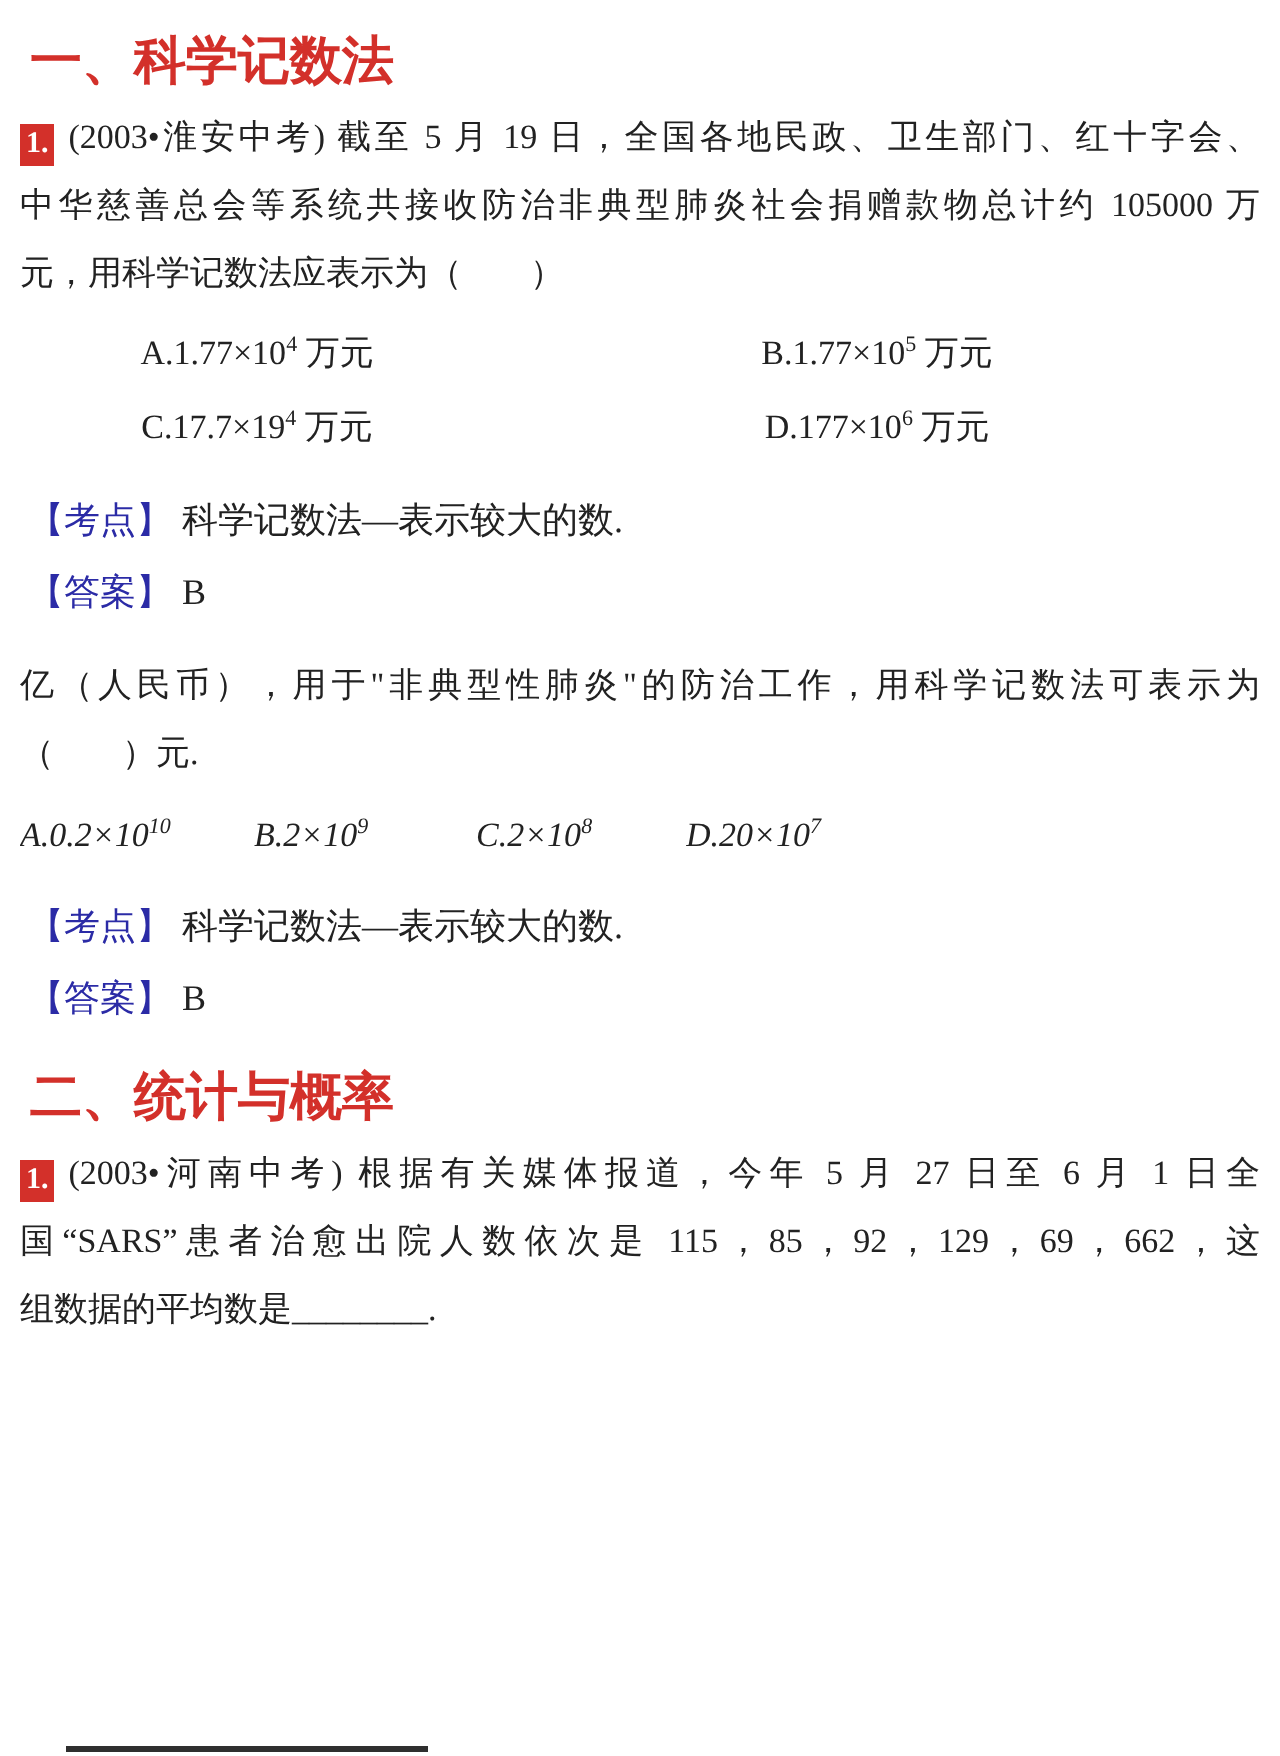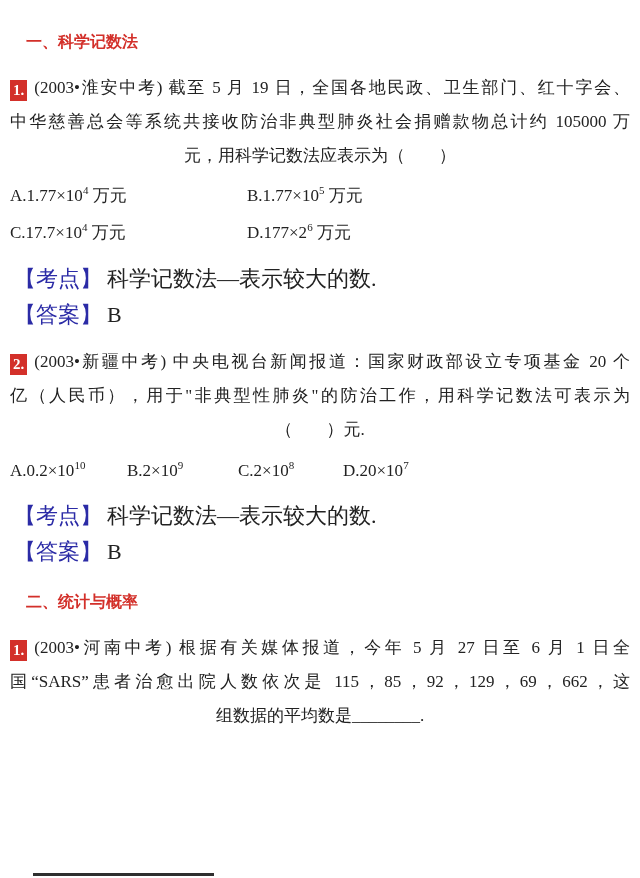--- a/index.html
+++ b/index.html
@@ -13,70 +13,70 @@
     background:#ffffff;
     color:var(--ink);
     font-family:"Liberation Serif","DejaVu Serif",serif;
     overflow:hidden;
     position:relative;
   }
   .page{padding:0 10px;}
   .sec-heading{
     color:var(--red);
     font-weight:bold;
-    font-size:16px;
+    font-size:26px;
     line-height:26px;
-    margin:16px;
+    margin:5px;
   }
   .h-first{padding-top:13px;}
   .h-later{margin-top:19px;}
   .q-lines{margin-top:8px;}
   .line{
     font-size:17px;
     height:34px;
     line-height:34px;
     overflow:hidden;
-    text-align:center;
   }
   .justify{text-align:justify;text-align-last:justify;}
   .badge{
     display:inline-block;
     background:var(--red);
     color:#ffffff;
     font-weight:bold;
     font-size:15px;
     line-height:21px;
     height:21px;
     padding:0 3px;
     margin-right:7px;
     vertical-align:-2px;
   }
   sup{font-size:11px;line-height:0;}
   .opt-grid{
     margin-top:4px;
     display:grid;
     grid-template-columns:237px 1fr;
+    text-align:center;
   }
   .opt-row{
     margin-top:7px;
     display:grid;
     grid-template-columns:99px 93px 87px auto;
     column-gap:18px;
   }
   .opt{
     font-size:17px;
     height:37px;
     line-height:37px;
     white-space:nowrap;
     overflow:hidden;
   }
-  .opt-row .opt{height:34px;line-height:34px;}
+  .opt-row .opt{height:34px;line-height:34px;font-style:italic;}
   .metas{margin-top:10px;}
   .meta{
-    font-size:22px;
+    font-size:18px;
     height:36px;
     line-height:36px;
     padding-left:4px;
   }
   .meta .lbl{color:var(--blue);}
   .meta .val{margin-left:5px;}
   .gap-q{margin-top:12px;}
   .table-frag{
     position:absolute;
     left:33px;top:873px;
@@ -95,37 +95,34 @@
     <div class="line justify">
       <span class="badge">1.</span><span>(2003•淮安中考) 截至 5 月 19 日，全国各地民政、卫生部门、红十字会、</span>
     </div>
     <div class="line justify">中华慈善总会等系统共接收防治非典型肺炎社会捐赠款物总计约 105000 万</div>
     <div class="line">元，用科学记数法应表示为（　　）</div>
   </div>
 
   <div class="opt-grid">
     <div class="opt"><span>A.1.77×10</span><sup>4</sup><span> 万元</span></div>
     <div class="opt"><span>B.1.77×10</span><sup>5</sup><span> 万元</span></div>
-    <div class="opt"><span>C.17.7×10</span><sup>4</sup><span> 万元</span></div>
-    <div class="opt"><span>D.177×2</span><sup>6</sup><span> 万元</span></div>
+    <div class="opt"><span>C.17.7×19</span><sup>4</sup><span> 万元</span></div>
+    <div class="opt"><span>D.177×10</span><sup>6</sup><span> 万元</span></div>
   </div>
 
   <div class="metas">
     <div class="meta">
       <span class="lbl">【考点】</span><span class="val">科学记数法—表示较大的数.</span>
     </div>
     <div class="meta">
       <span class="lbl">【答案】</span><span class="val">B</span>
     </div>
   </div>
 
   <div class="q-lines gap-q">
-    <div class="line justify">
-      <span class="badge">2.</span><span>(2003•新疆中考) 中央电视台新闻报道：国家财政部设立专项基金 20 个</span>
-    </div>
     <div class="line justify">亿（人民币），用于"非典型性肺炎"的防治工作，用科学记数法可表示为</div>
     <div class="line">（　　）元.</div>
   </div>
 
   <div class="opt-row">
     <div class="opt"><span>A.0.2×10</span><sup>10</sup><span></span></div>
     <div class="opt"><span>B.2×10</span><sup>9</sup><span></span></div>
     <div class="opt"><span>C.2×10</span><sup>8</sup><span></span></div>
     <div class="opt"><span>D.20×10</span><sup>7</sup><span></span></div>
   </div>

